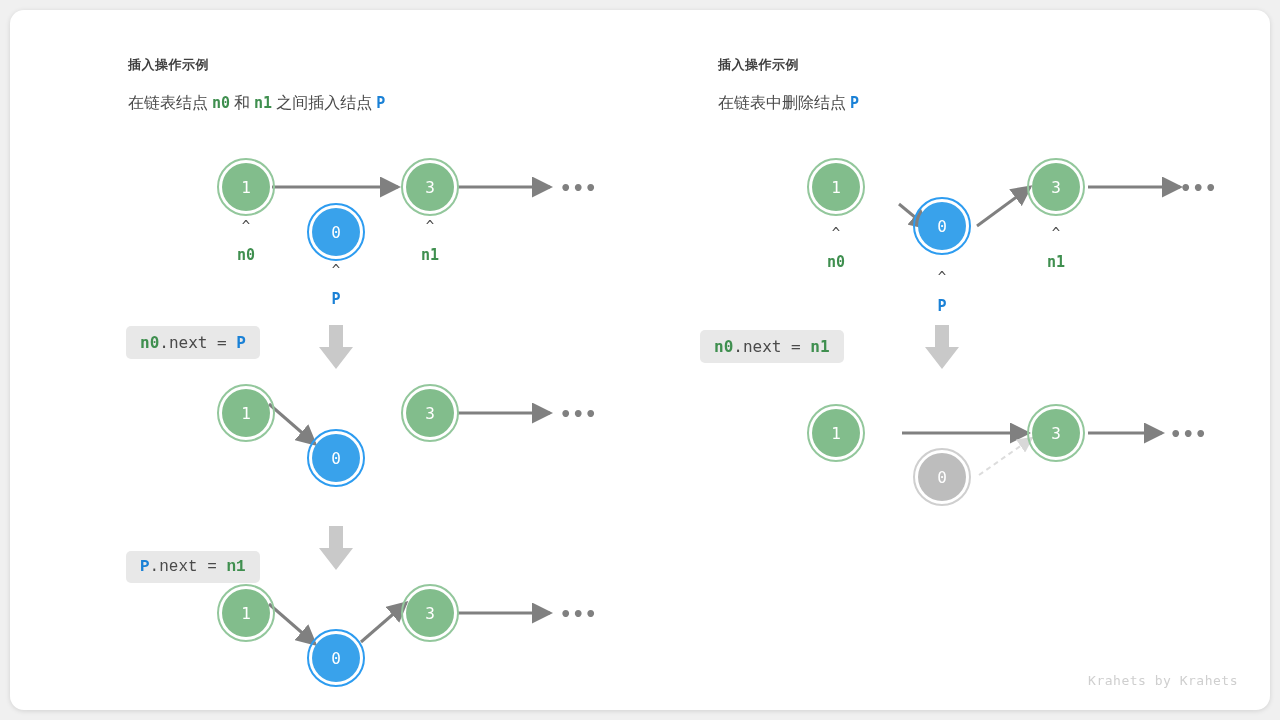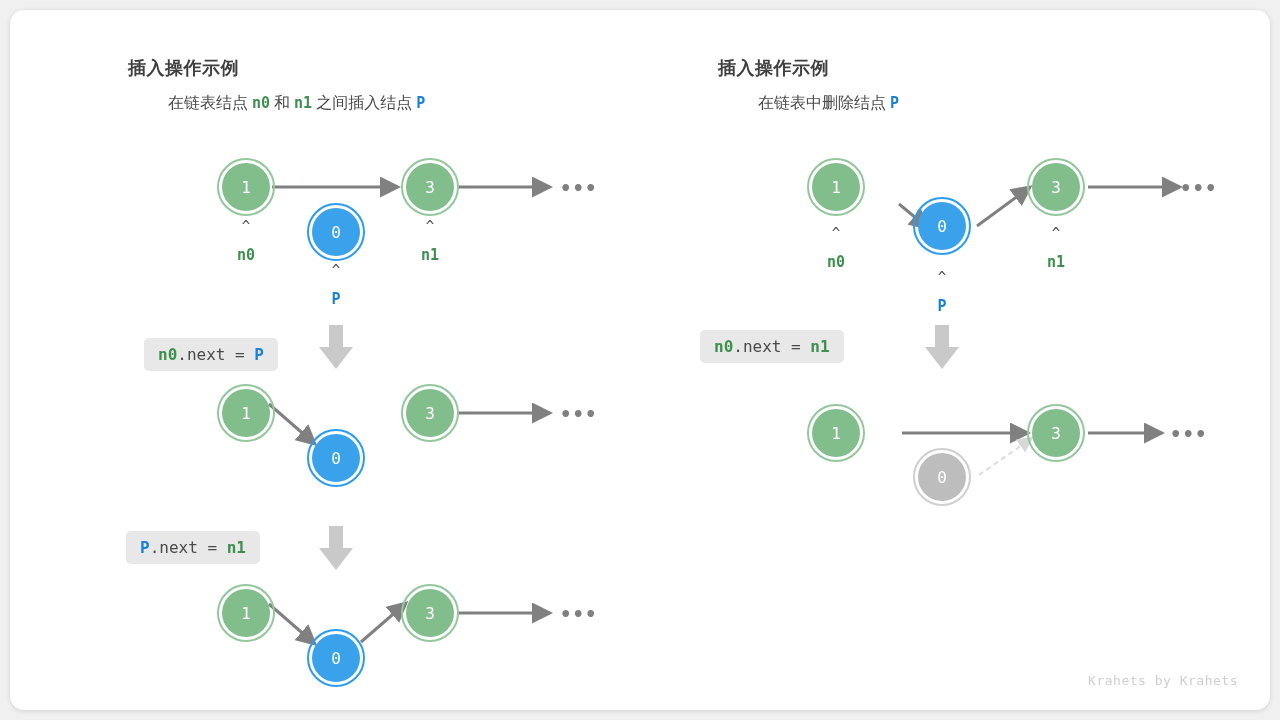--- a/index.html
+++ b/index.html
@@ -15,29 +15,28 @@
     background:#ffffff;
     border-radius:14px;
     box-shadow:0 1px 5px rgba(0,0,0,0.13);
   }
   .panel{position:absolute;top:0;height:700px;}
   .panel-left{left:0;width:630px;}
   .panel-right{left:630px;width:630px;}
 
   .p-title{
     position:absolute;
-    font-size:18px;font-weight:bold;color:#3f3f3f;
+    font-size:13px;font-weight:bold;color:#3f3f3f;
     letter-spacing:0.5px;
     white-space:nowrap;
   }
   .p-sub{
     position:absolute;
     font-size:16px;color:#4a4a4a;
     white-space:nowrap;
-    margin-left:40px;
   }
   .p-sub .mono{
     font-family:"DejaVu Sans Mono","Liberation Mono",monospace;
     font-weight:bold;font-size:15px;
     padding:0 4px;
   }
   .tok-green{color:#3f8f4f;}
   .tok-blue{color:#1a81d6;}
 
   
@@ -158,41 +157,41 @@
     <div class="nlabel blue" style="left:296px;top:280px;">P</div>
 
     <div class="node green" style="left:396px;top:153px;">
       <span>3</span>
     </div>
     <div class="caret" style="left:410px;top:208px;">^</div>
     <div class="nlabel green" style="left:390px;top:236px;">n1</div>
 
     <div class="dots" style="left:550px;top:167px;">•••</div>
 
-    <div class="code-badge" style="left:116px;top:328px;margin-left:18px;">
+    <div class="code-badge" style="left:116px;top:316px;">
       <b class="tok-green">n0</b><span>.next = </span><b class="tok-blue">P</b>
     </div>
     <div class="downarrow" style="left:306px;top:313px;">
       <svg width="40" height="48" viewBox="0 0 40 48">
           <path d="M13,2 L27,2 L27,24 L37,24 L20,46 L3,24 L13,24 Z" fill="#c9c9c9"></path>
         </svg>
     </div>
 
     <div class="node green" style="left:212px;top:379px;">
       <span>1</span>
     </div>
     <div class="node blue" style="left:302px;top:424px;">
       <span>0</span>
     </div>
     <div class="node green" style="left:396px;top:379px;">
       <span>3</span>
     </div>
     <div class="dots" style="left:550px;top:393px;">•••</div>
 
-    <div class="code-badge" style="left:116px;top:521px;">
+    <div class="code-badge" style="left:116px;top:541px;font-family:Liberation Mono, monospace;">
       <b class="tok-blue">P</b><span>.next = </span><b class="tok-green">n1</b>
     </div>
     <div class="downarrow" style="left:306px;top:514px;">
       <svg width="40" height="48" viewBox="0 0 40 48">
           <path d="M13,2 L27,2 L27,24 L37,24 L20,46 L3,24 L13,24 Z" fill="#c9c9c9"></path>
         </svg>
     </div>
 
     <div class="node green" style="left:212px;top:579px;">
       <span>1</span>

